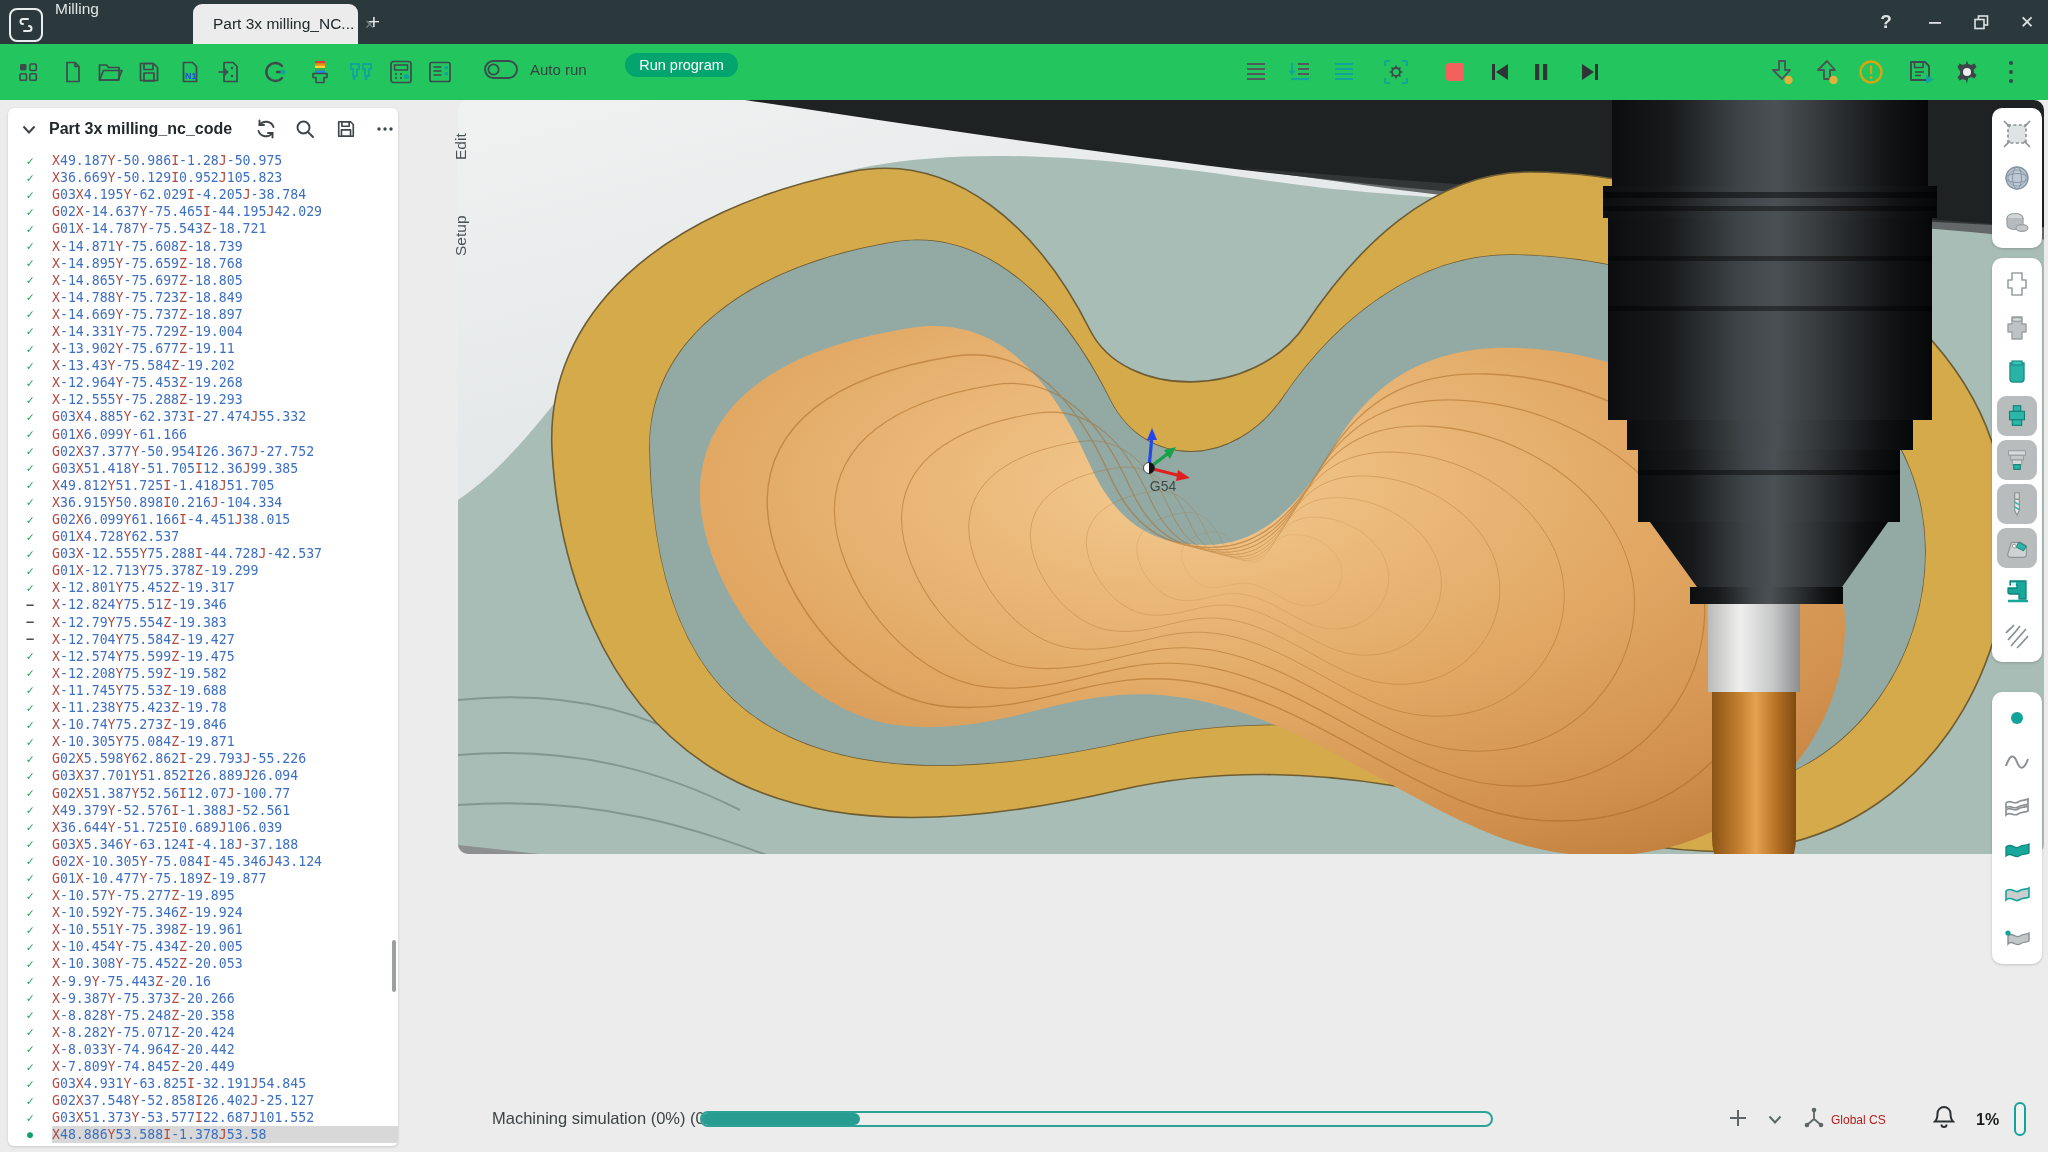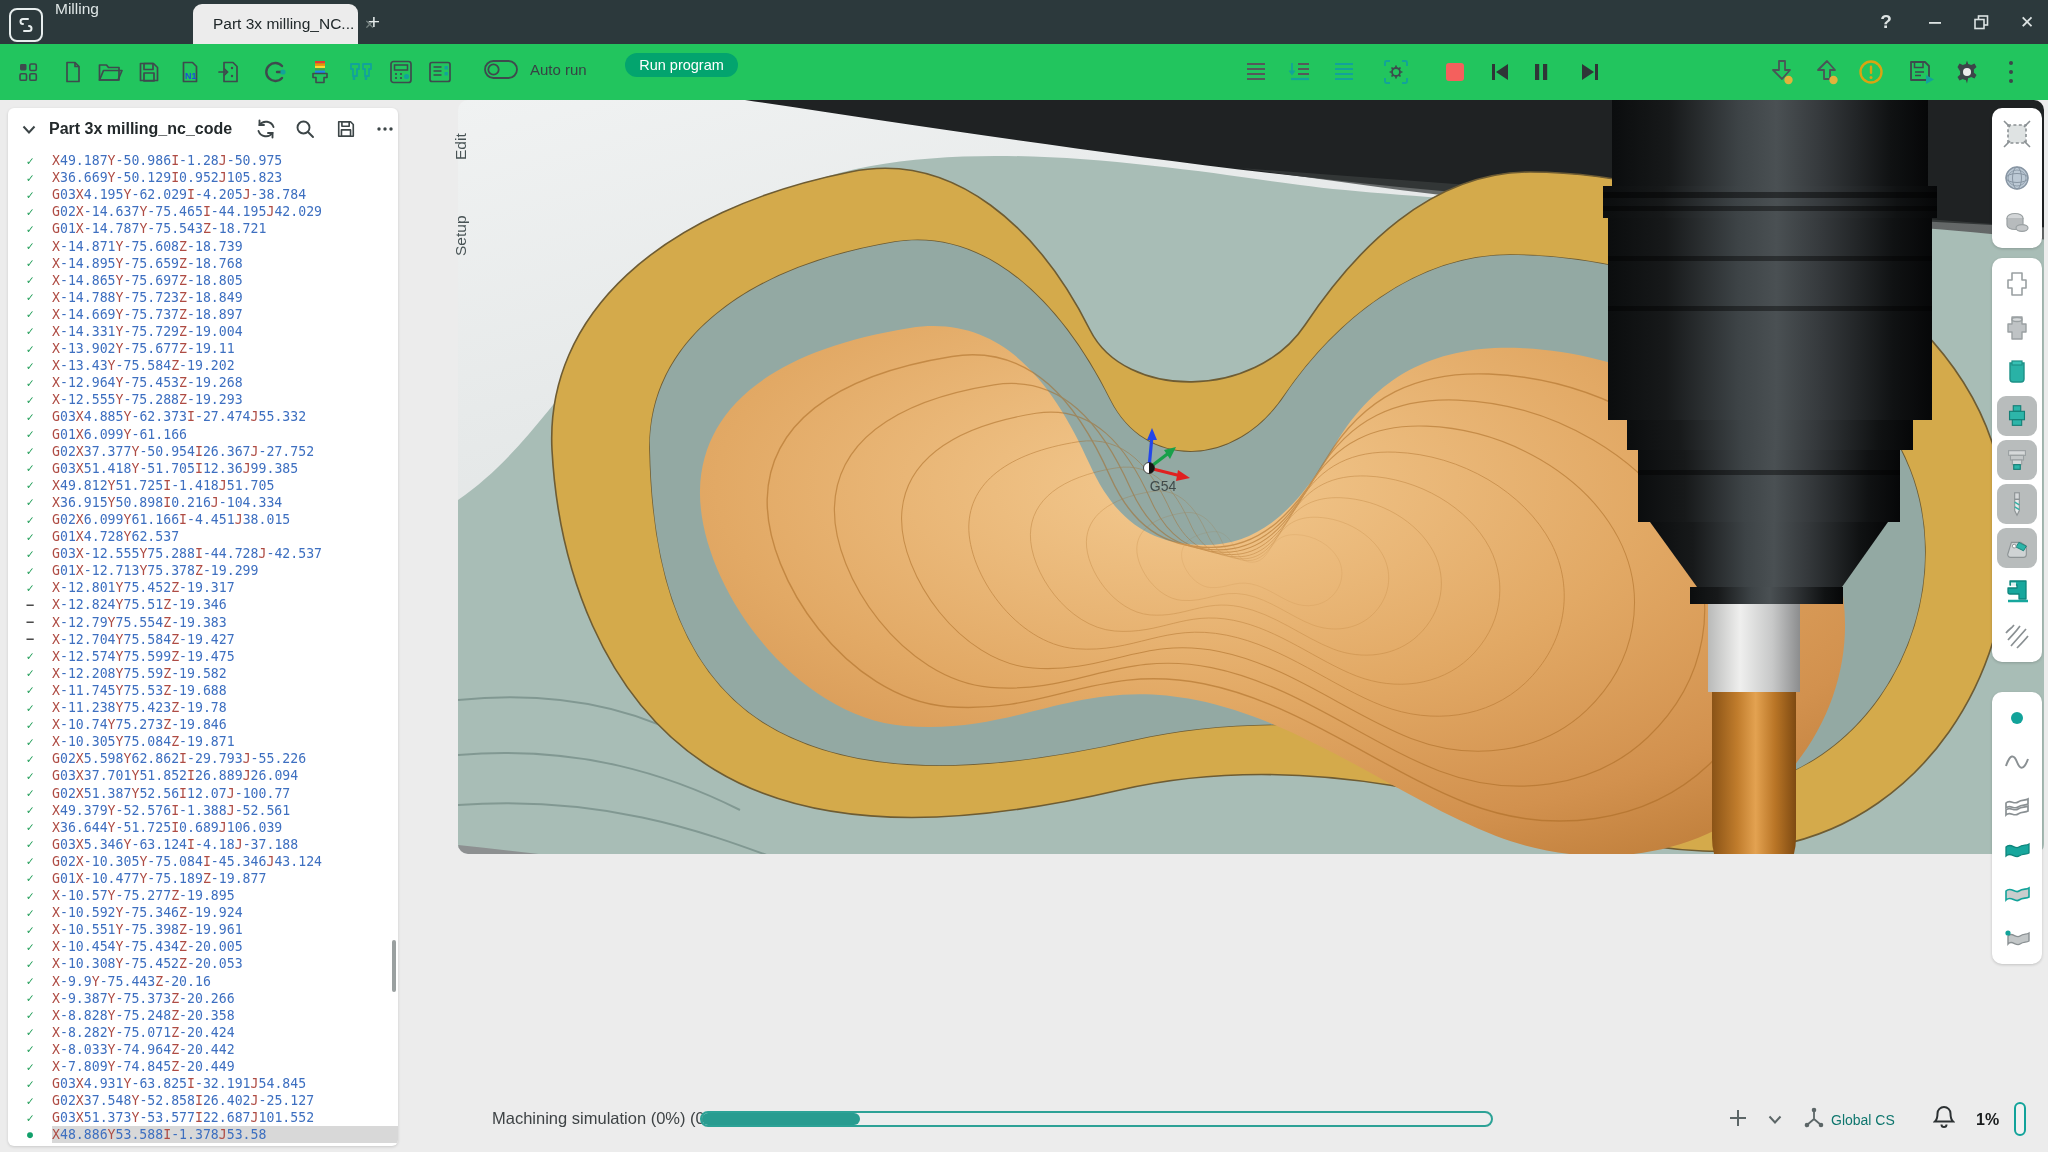--- a/index.html
+++ b/index.html
@@ -52,21 +52,21 @@
   .side-tab{position:absolute;left:452px;width:30px;text-align:center;color:#47525​4;color:#475254;
             font-size:15.5px;writing-mode:vertical-rl;transform:rotate(180deg);z-index:5}
 
   
   .scene{position:absolute;left:458px;top:100px;width:1586px;height:754px;border-radius:10px;overflow:hidden}
   .vp-status{position:absolute;left:492px;top:1109px;font-size:16.5px;color:#3e4345;z-index:6}
   .progress{position:absolute;left:700px;top:1111px;width:793px;height:16px;border:2px solid #2ca296;
             border-radius:10px;background:rgba(235,243,241,.30);z-index:6;box-sizing:border-box}
   .progress .fill{height:100%;background:#289c90;border-radius:7px}
   .vpc{position:absolute;z-index:6;color:#5c6667;display:flex;align-items:center;justify-content:center}
-  .cs-label{font-size:14px;color:#0f766e}
+  .cs-label{font-size:12px;color:#b91c1c}
   .zoom-label{font-size:16px;color:#191c1d;font-weight:600}
   .zoom-ind{position:absolute;left:2014px;top:1102px;width:12px;height:34px;border:2.5px solid #12a39a;
             border-radius:6px;background:rgba(255,255,255,.35);z-index:6;box-sizing:border-box}
 
   
   .scard{position:absolute;left:1992px;width:50px;background:#fff;border-radius:10px;
          box-shadow:0 1px 3px rgba(0,0,0,.18);display:flex;flex-direction:column;
          align-items:center;z-index:7;padding:4px 0}
   .sicon{width:44px;height:44px;display:flex;align-items:center;justify-content:center;flex:0 0 auto}
   .sicon.sel{background:#b8bcbc;border-radius:9px;width:40px;height:40px;margin:2px 0}

